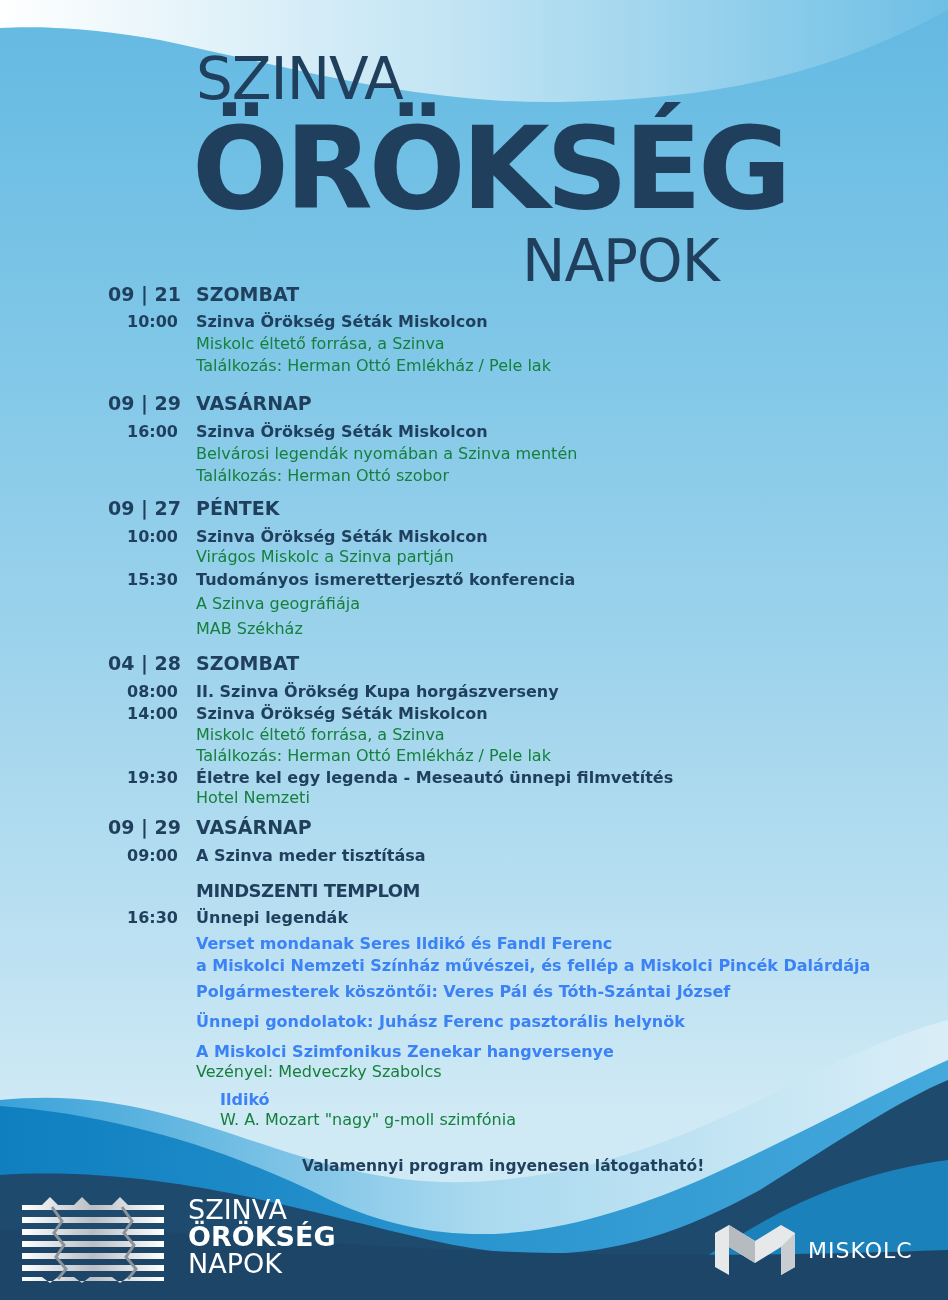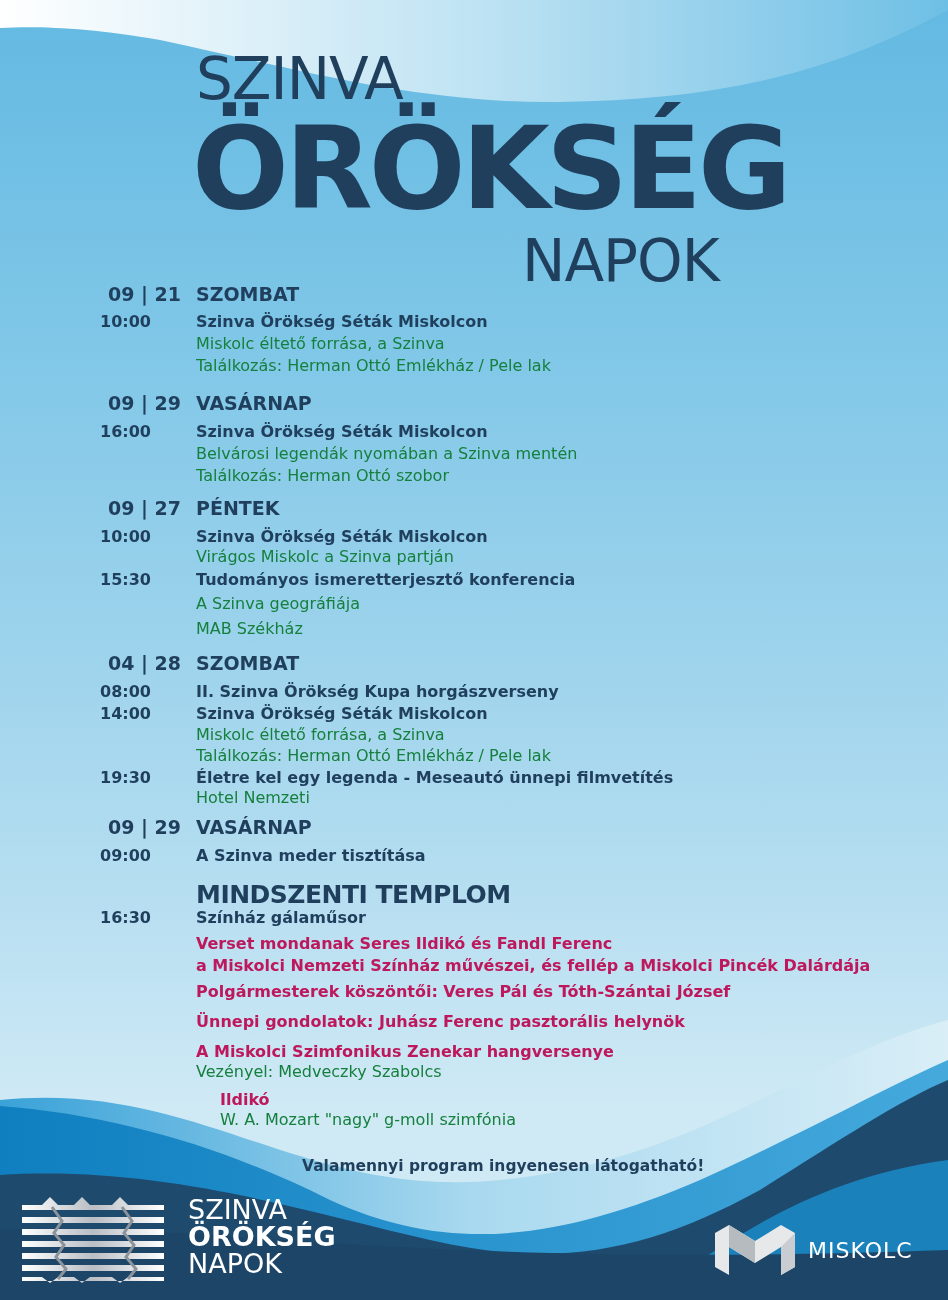--- a/index.html
+++ b/index.html
@@ -10,25 +10,25 @@
   svg.waves { position: absolute; left: 0; top: 0; }
   .title-szinva { position: absolute; left: 196px; top: 50px; font-size: 58px; font-weight: normal;
         letter-spacing: -1px; color: #1f3f5d; line-height: 1; }
   .title-orokseg { position: absolute; left: 192px; top: 112px; font-size: 114px; font-weight: bold;
         letter-spacing: -4px; color: #1f3f5d; line-height: 1; }
   .title-napok { position: absolute; left: 522px; top: 232px; font-size: 58px; font-weight: normal;
         letter-spacing: -1px; color: #1f3f5d; line-height: 1; }
   .day { position: absolute; left: 108px; font-weight: bold; font-size: 19px; color: #1f3f5d; white-space: nowrap; }
   .day .date { display: inline-block; width: 88px; }
   .row { position: absolute; left: 100px; font-size: 16px; white-space: nowrap; color: #1f3f5d; }
-  .row .time { display: inline-block; width: 78px; font-weight: bold; margin-right: 18px; }
+  .row .time { display: inline-block; width: 78px; text-align: right; font-weight: bold; margin-right: 18px; }
   .row .bold { font-weight: bold; }
   .sub { position: absolute; left: 196px; font-size: 16px; white-space: nowrap; color: #15803d; }
-  .subb { position: absolute; left: 196px; font-size: 16px; white-space: nowrap; font-weight: bold; color: #be185d; }
-  .venue { position: absolute; left: 196px; top: 880px; font-size: 25px; font-weight: bold; color: #1f3f5d; letter-spacing: -0.5px; }
+  .subb { position: absolute; left: 196px; font-size: 16px; white-space: nowrap; font-weight: bold; color: #3b82f6; }
+  .venue { position: absolute; left: 196px; top: 880px; font-size: 18px; font-weight: bold; color: #1f3f5d; letter-spacing: -0.5px; }
   .free { position: absolute; left: 302px; top: 1157px; font-size: 15.5px; font-weight: bold; color: #1f3f5d; white-space: nowrap; }
   .logo-left { position: absolute; left: 22px; top: 1195px; }
   .logo-text { position: absolute; left: 188px; top: 1196px; color: #ffffff; line-height: 1; }
   .logo-text div { font-size: 27px; }
   .logo-text .b { font-weight: bold; }
   .miskolc-logo { position: absolute; left: 715px; top: 1225px; }
   .miskolc-text { position: absolute; left: 808px; top: 1238px; color: #fff; font-weight: normal; font-size: 22px; letter-spacing: 1px; }
 </style>
 </head>
 <body>
@@ -113,21 +113,21 @@
 
 <div class="day" style="top:816px">
   <span class="date">09 | 29</span><span>VASÁRNAP</span>
 </div>
 <div class="row" style="top:846px">
   <span class="time">09:00</span><span class="bold">A Szinva meder tisztítása</span>
 </div>
 
 <div class="venue">MINDSZENTI TEMPLOM</div>
 <div class="row" style="top:908px">
-  <span class="time">16:30</span><span class="bold">Színház gálaműsor</span>
+  <span class="time">16:30</span><span class="bold">Ünnepi legendák</span>
 </div>
 <div class="subb" style="top:934px">Verset mondanak Seres Ildikó és Fandl Ferenc</div>
 <div class="subb" style="top:956px">a Miskolci Nemzeti Színház művészei, és fellép a Miskolci Pincék Dalárdája</div>
 <div class="subb" style="top:982px">Polgármesterek köszöntői: Veres Pál és Tóth-Szántai József</div>
 <div class="subb" style="top:1012px">Ünnepi gondolatok: Juhász Ferenc pasztorális helynök</div>
 <div class="subb" style="top:1042px">A Miskolci Szimfonikus Zenekar hangversenye</div>
 <div class="sub" style="top:1062px">Vezényel: Medveczky Szabolcs</div>
 <div class="subb" style="top:1090px; left:220px;">Ildikó</div>
 <div class="sub" style="top:1110px; left:220px;">W. A. Mozart "nagy" g-moll szimfónia</div>
 

